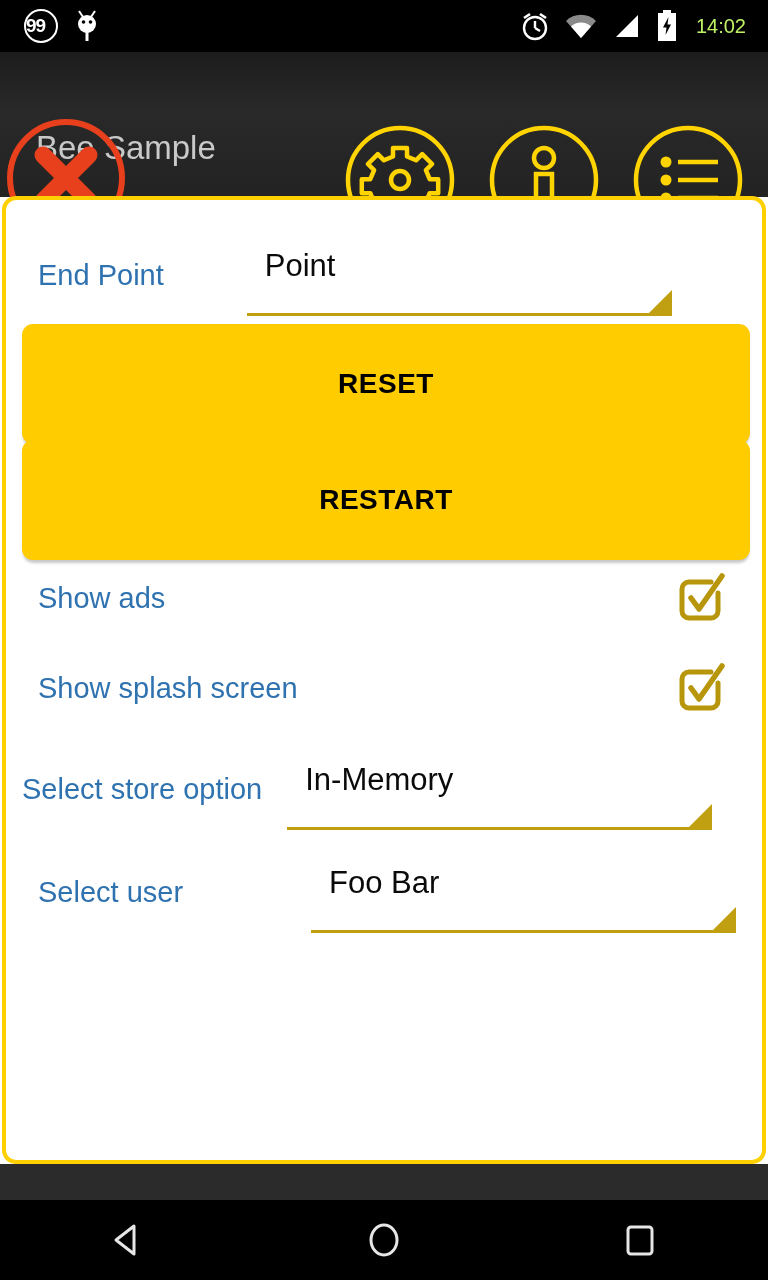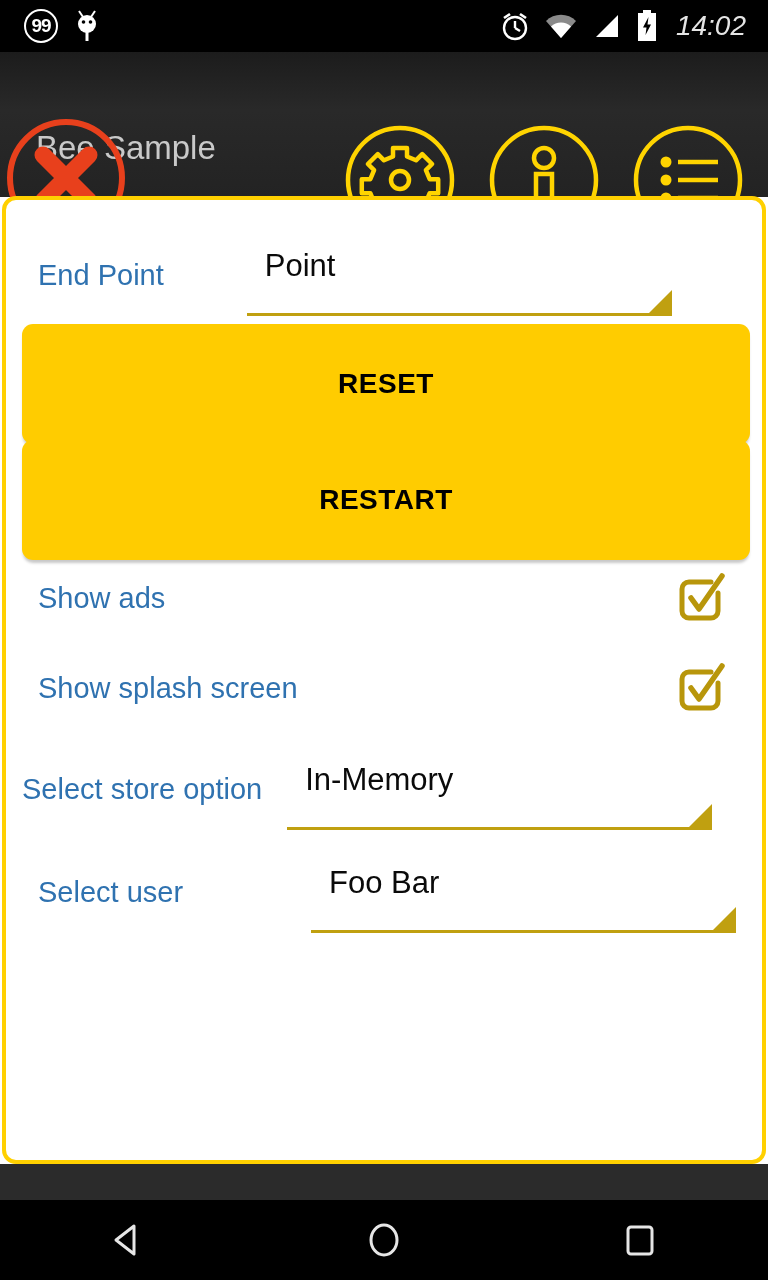--- a/index.html
+++ b/index.html
@@ -13,24 +13,24 @@
 
   
   .statusbar {
     position: absolute; top: 0; left: 0; width: 768px; height: 52px;
     background: #000000; display: flex; align-items: center;
   }
   .sb-left { display: flex; align-items: center; gap: 14px; padding-left: 24px; }
   .sb-right { margin-left: auto; display: flex; align-items: center; gap: 14px; padding-right: 22px; }
   .badge99 {
     width: 34px; height: 34px; border: 2.5px solid #fff; border-radius: 50%;
-    color: #fff; font-size: 19px; font-weight: bold; line-height: 30px; text-align: center;
+    color: #fff; font-size: 19px; font-weight: bold; line-height: 30px; 
     letter-spacing: -1px;
   }
-  .clocktime { color: #e5e5e5; font-size: 28px; letter-spacing: 0px; padding-left: 4px; font-style: italic; }
+  .clocktime { color: #bef264; font-size: 20px; letter-spacing: 0px; padding-left: 4px; }
 
   
   .appbar {
     position: absolute; top: 52px; left: 0; width: 768px; height: 145px;
     background: linear-gradient(#1c1c1c, #292929 40%, #232323);
   }
   .app-title {
     position: absolute; left: 36px; top: 96px;
     color: #c9c9c9; font-size: 33px; font-weight: normal;
     transform: translateY(-50%);

